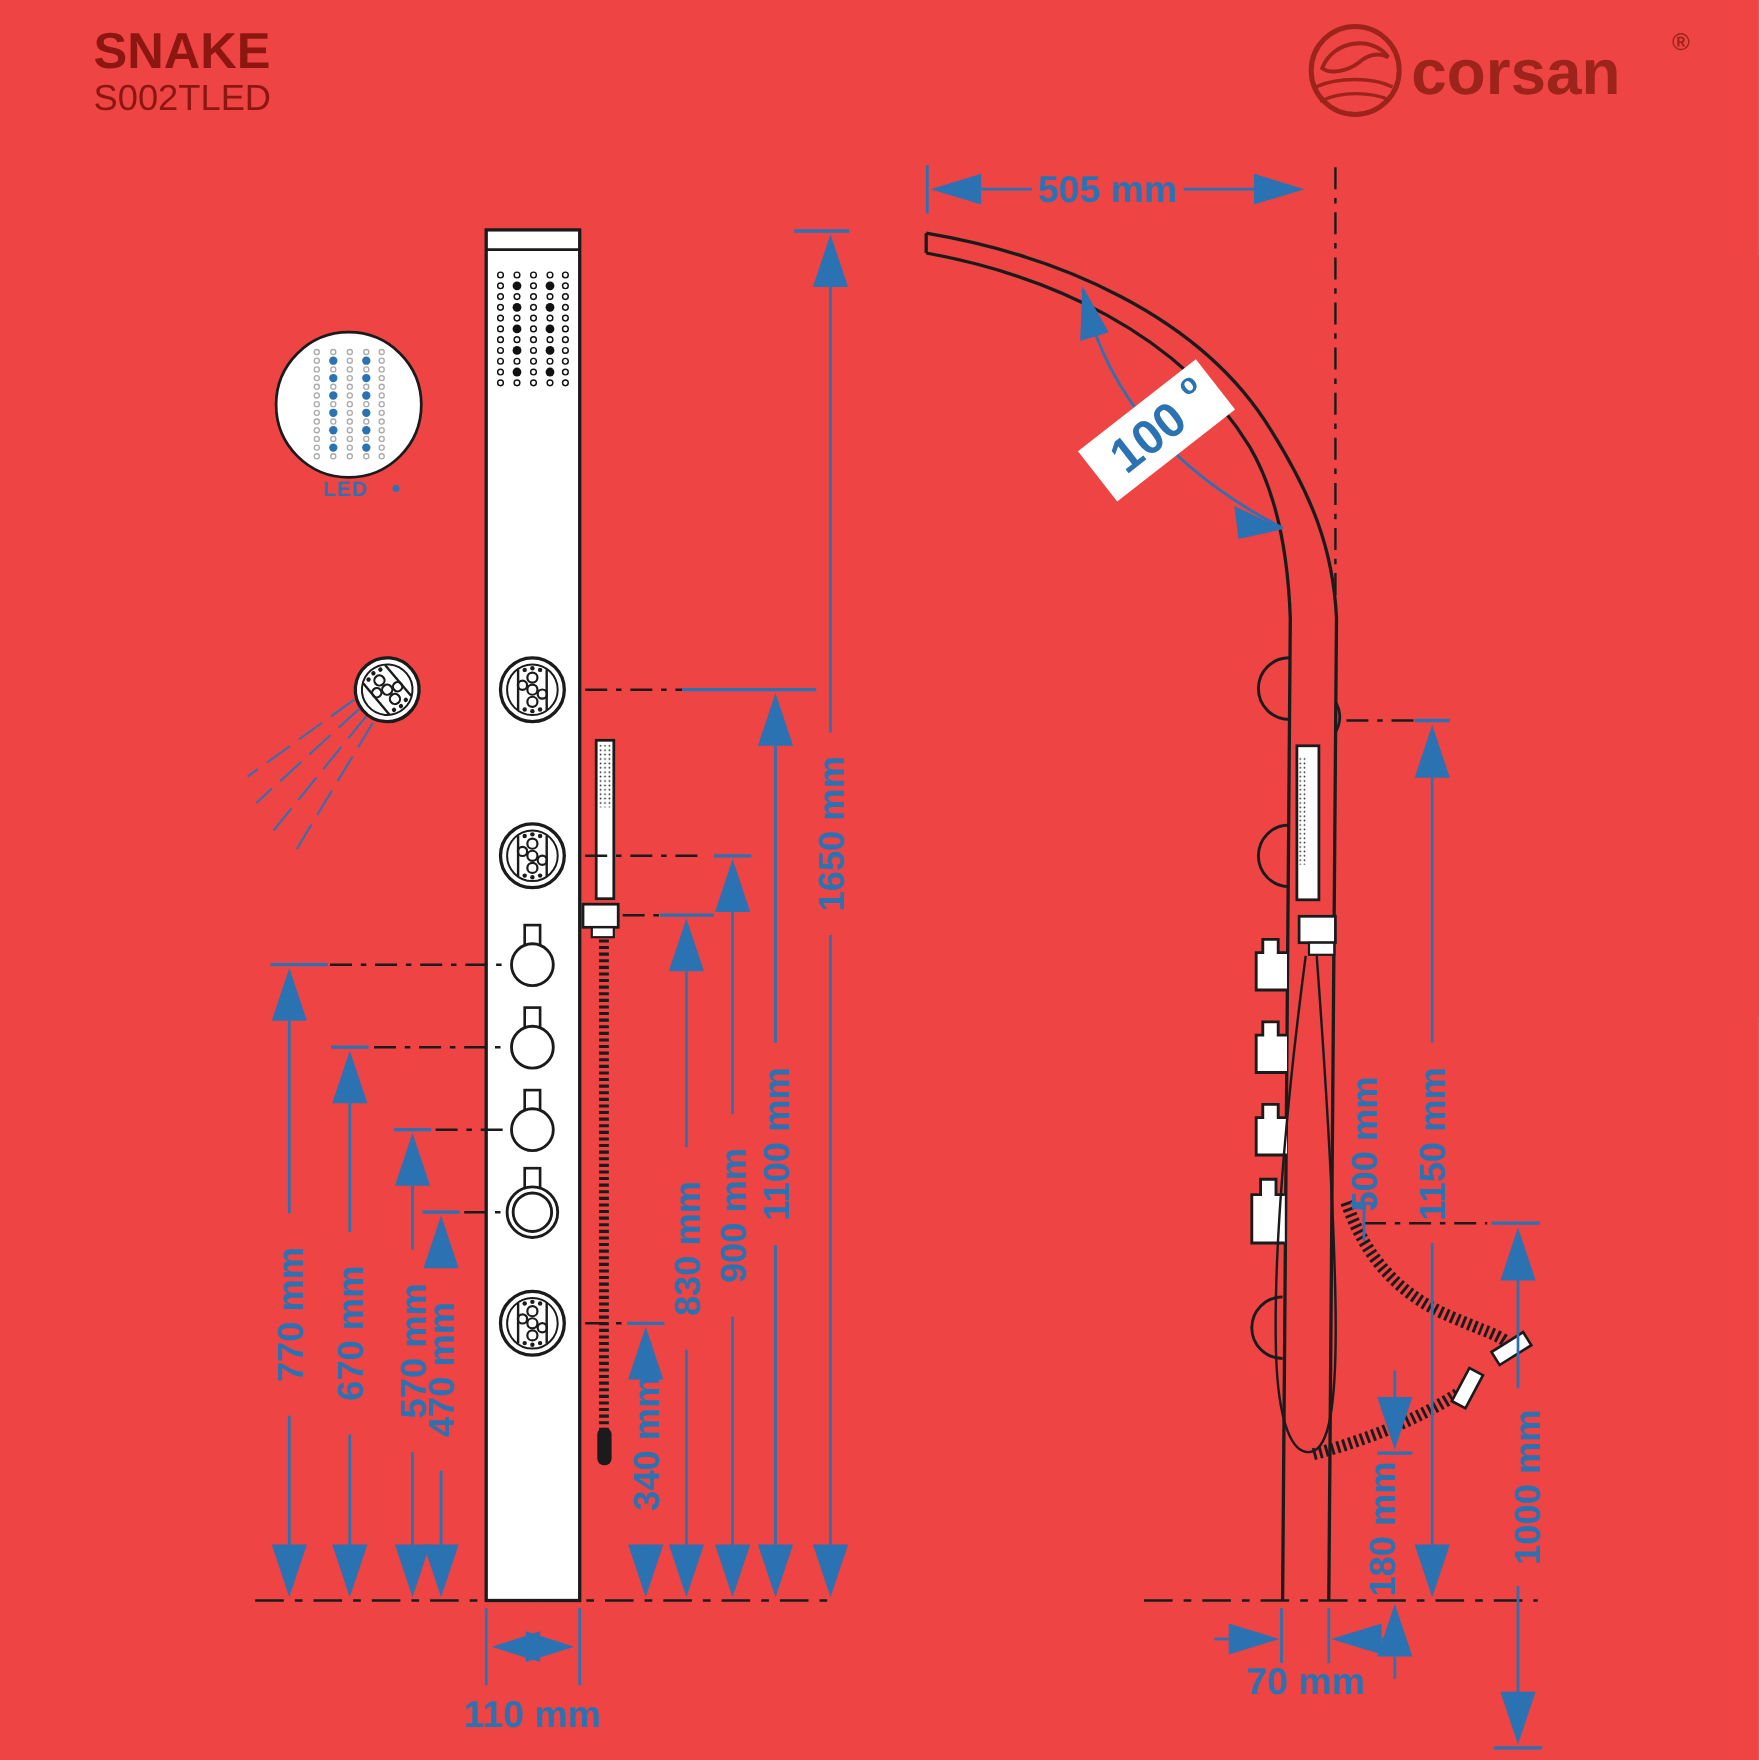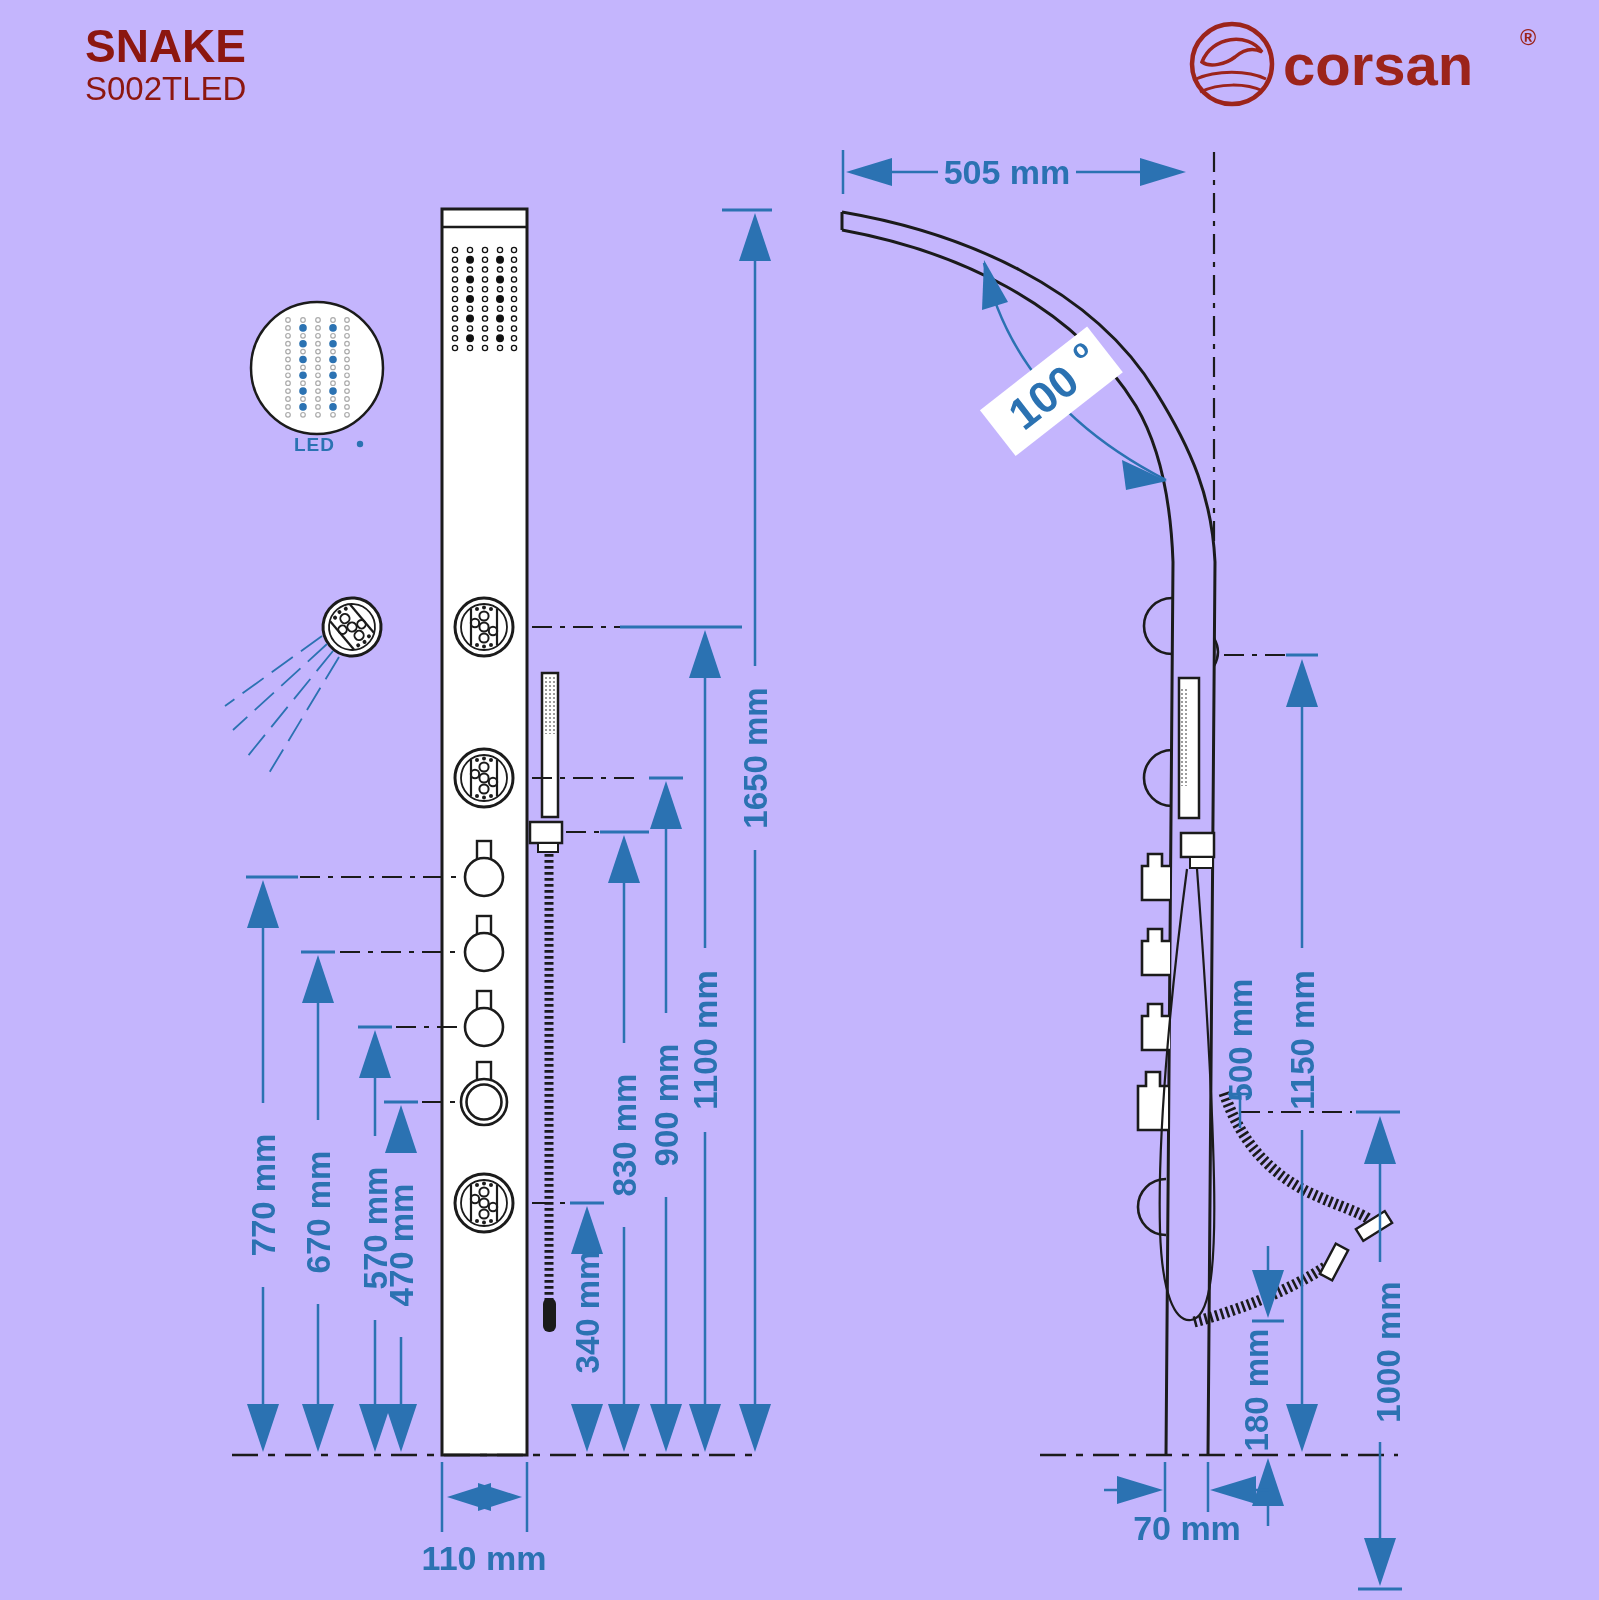--- a/index.html
+++ b/index.html
@@ -1,16 +1,16 @@
 <!DOCTYPE html>
 <html><head>
 <meta charset="utf-8">
 <style>
   html,body{margin:0;padding:0;background:#fff;}
-  .stage{position:relative;width:1599px;height:1600px;background:#c4b5fd;font-family:"Liberation Sans",sans-serif;text-align:center;}
+  .stage{position:relative;width:1599px;height:1600px;background:#ef4444;font-family:"Liberation Sans",sans-serif;text-align:center;}
   svg{display:block;}
   text{font-family:"Liberation Sans",sans-serif;}
   .title{font-size:46px;font-weight:bold;}
   .subtitle{font-size:33px;font-weight:normal;}
   .brandtxt{font-size:58px;font-weight:bold;}
   .regmark{font-size:22px;font-weight:bold;}
   .dim{font-size:33px;font-weight:bold;}
   .dim-big{font-size:34px;font-weight:bold;}
   .angle{font-size:44px;font-weight:bold;}
   .angle-sup{font-size:26px;font-weight:bold;}

